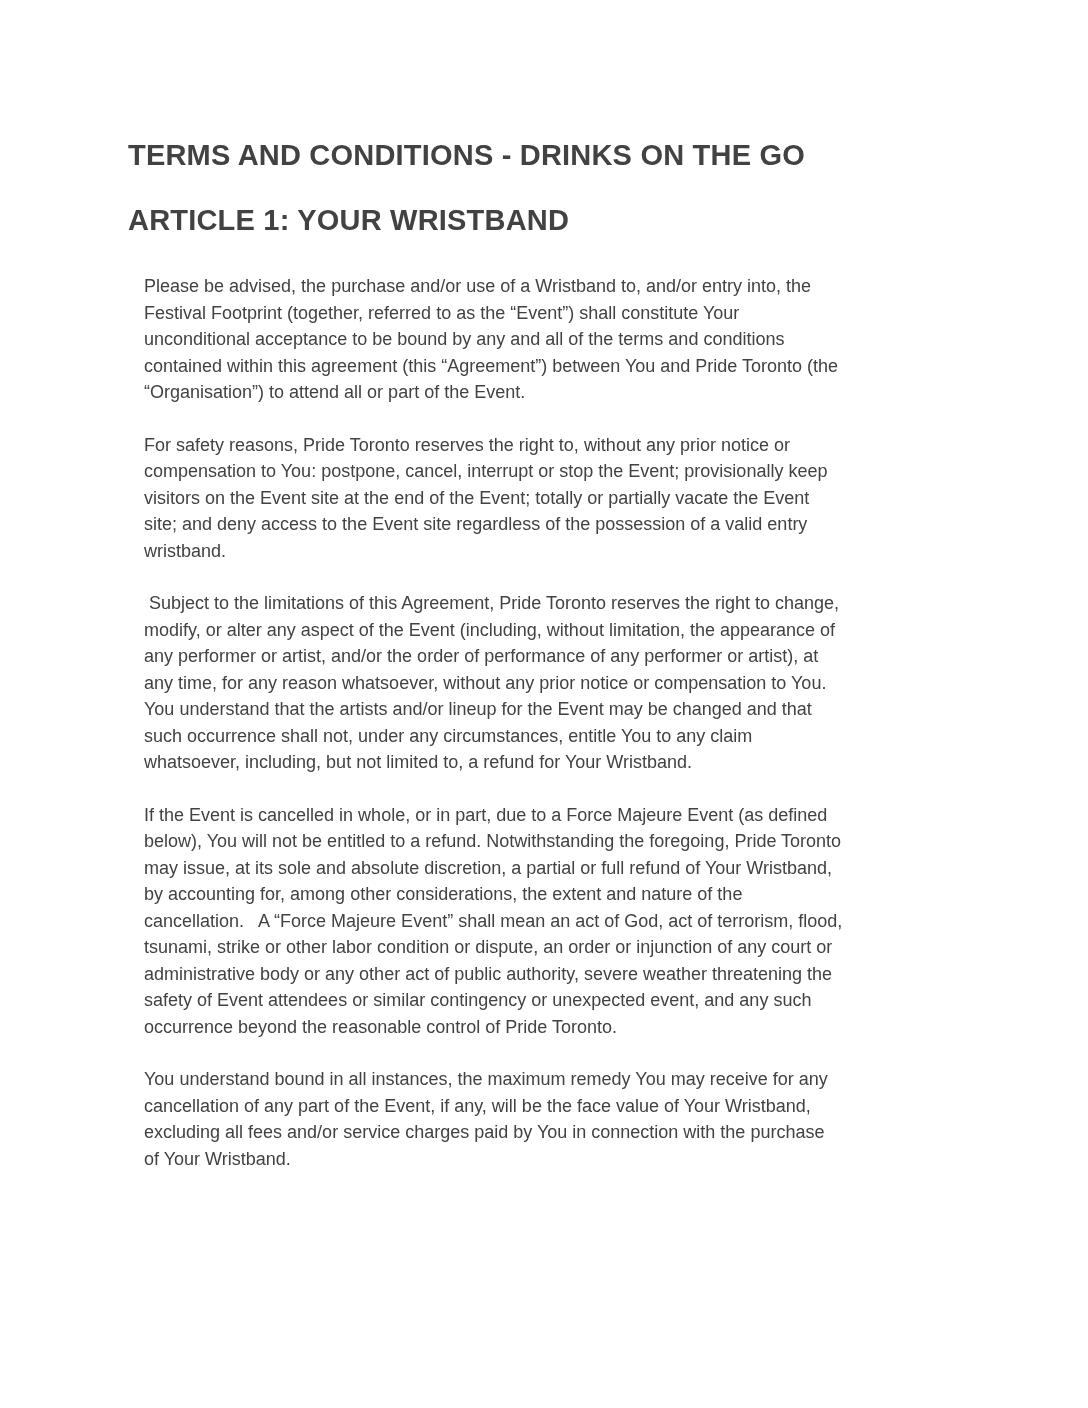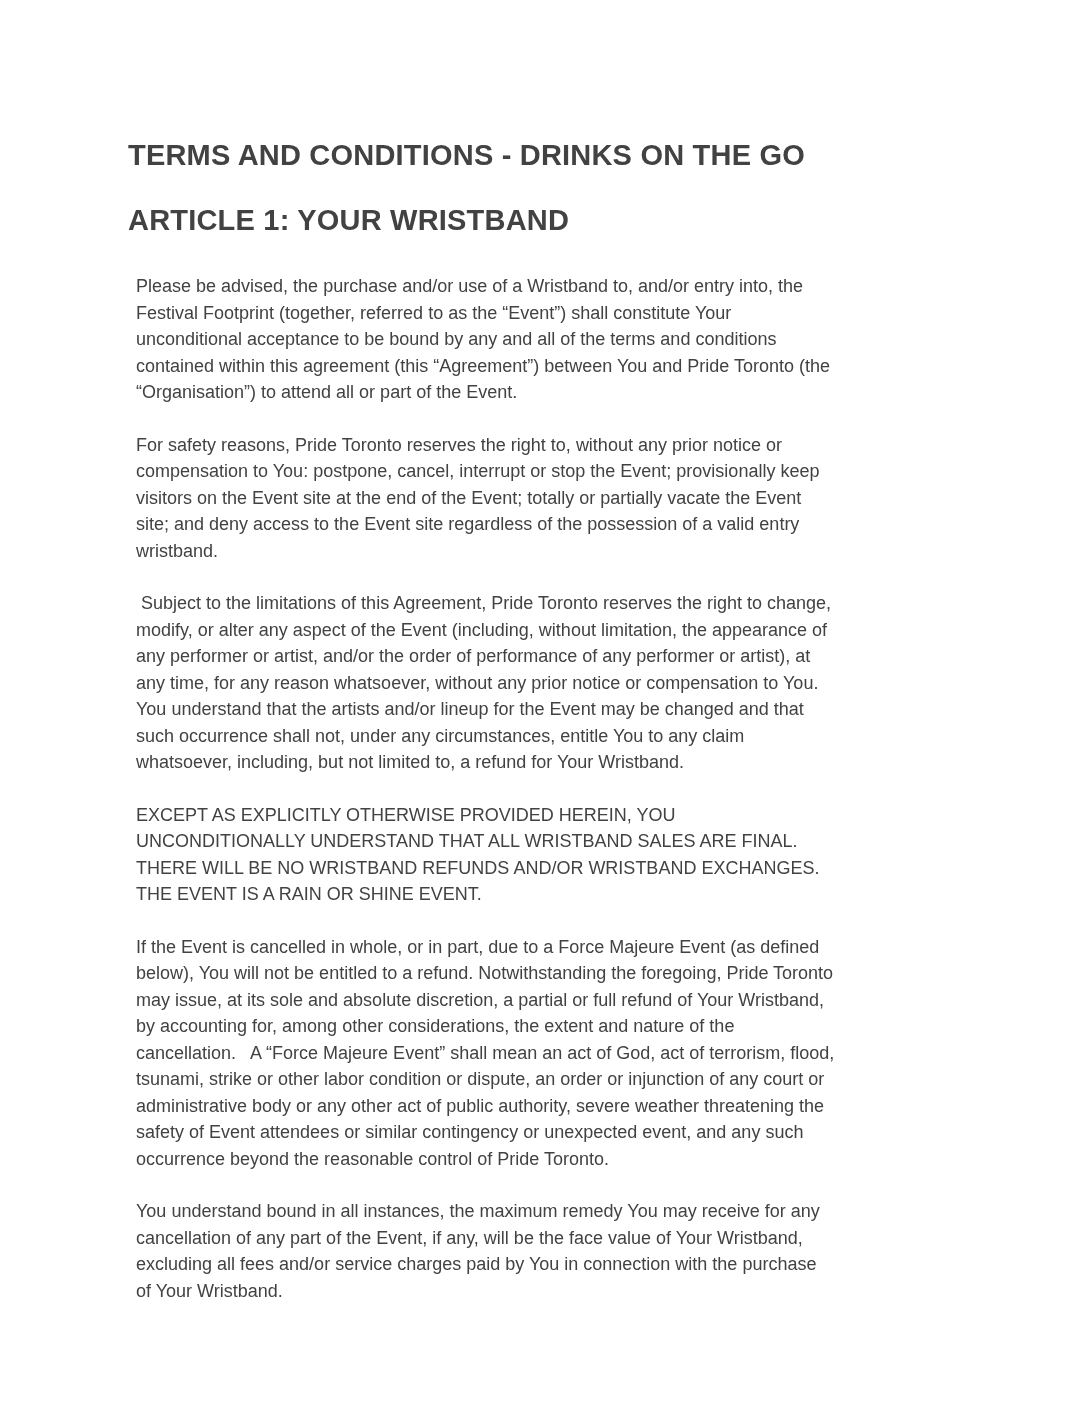--- a/index.html
+++ b/index.html
@@ -30,21 +30,21 @@
     font-size: 29px;
     line-height: 34px;
     font-weight: bold;
     margin: 0 0 36px 0;
     color: #424242;
     letter-spacing: 0.2px;
   }
   p.body-para {
     font-size: 18px;
     line-height: 26.5px;
-    margin: 0 0 26px 8px;
+    margin: 0 0 26px 16px;
     white-space: pre-line;
     color: #424242;
   }
 </style>
 </head>
 <body>
 
 <div class="page">
   <h1 class="doc-title">TERMS AND CONDITIONS - DRINKS ON THE GO</h1>
 
@@ -63,24 +63,20 @@
 wristband.</p>
 
   <p class="body-para">&nbsp;Subject to the limitations of this Agreement, Pride Toronto reserves the right to change,
 modify, or alter any aspect of the Event (including, without limitation, the appearance of
 any performer or artist, and/or the order of performance of any performer or artist), at
 any time, for any reason whatsoever, without any prior notice or compensation to You.
 You understand that the artists and/or lineup for the Event may be changed and that
 such occurrence shall not, under any circumstances, entitle You to any claim
 whatsoever, including, but not limited to, a refund for Your Wristband.</p>
 
-  <p class="body-para">EXCEPT AS EXPLICITLY OTHERWISE PROVIDED HEREIN, YOU
-UNCONDITIONALLY UNDERSTAND THAT ALL WRISTBAND SALES ARE FINAL.
-THERE WILL BE NO WRISTBAND REFUNDS AND/OR WRISTBAND EXCHANGES.
-THE EVENT IS A RAIN OR SHINE EVENT.</p>
 
   <p class="body-para">If the Event is cancelled in whole, or in part, due to a Force Majeure Event (as defined
 below), You will not be entitled to a refund. Notwithstanding the foregoing, Pride Toronto
 may issue, at its sole and absolute discretion, a partial or full refund of Your Wristband,
 by accounting for, among other considerations, the extent and nature of the
 cancellation. &nbsp; A “Force Majeure Event” shall mean an act of God, act of terrorism, flood,
 tsunami, strike or other labor condition or dispute, an order or injunction of any court or
 administrative body or any other act of public authority, severe weather threatening the
 safety of Event attendees or similar contingency or unexpected event, and any such
 occurrence beyond the reasonable control of Pride Toronto.</p>

